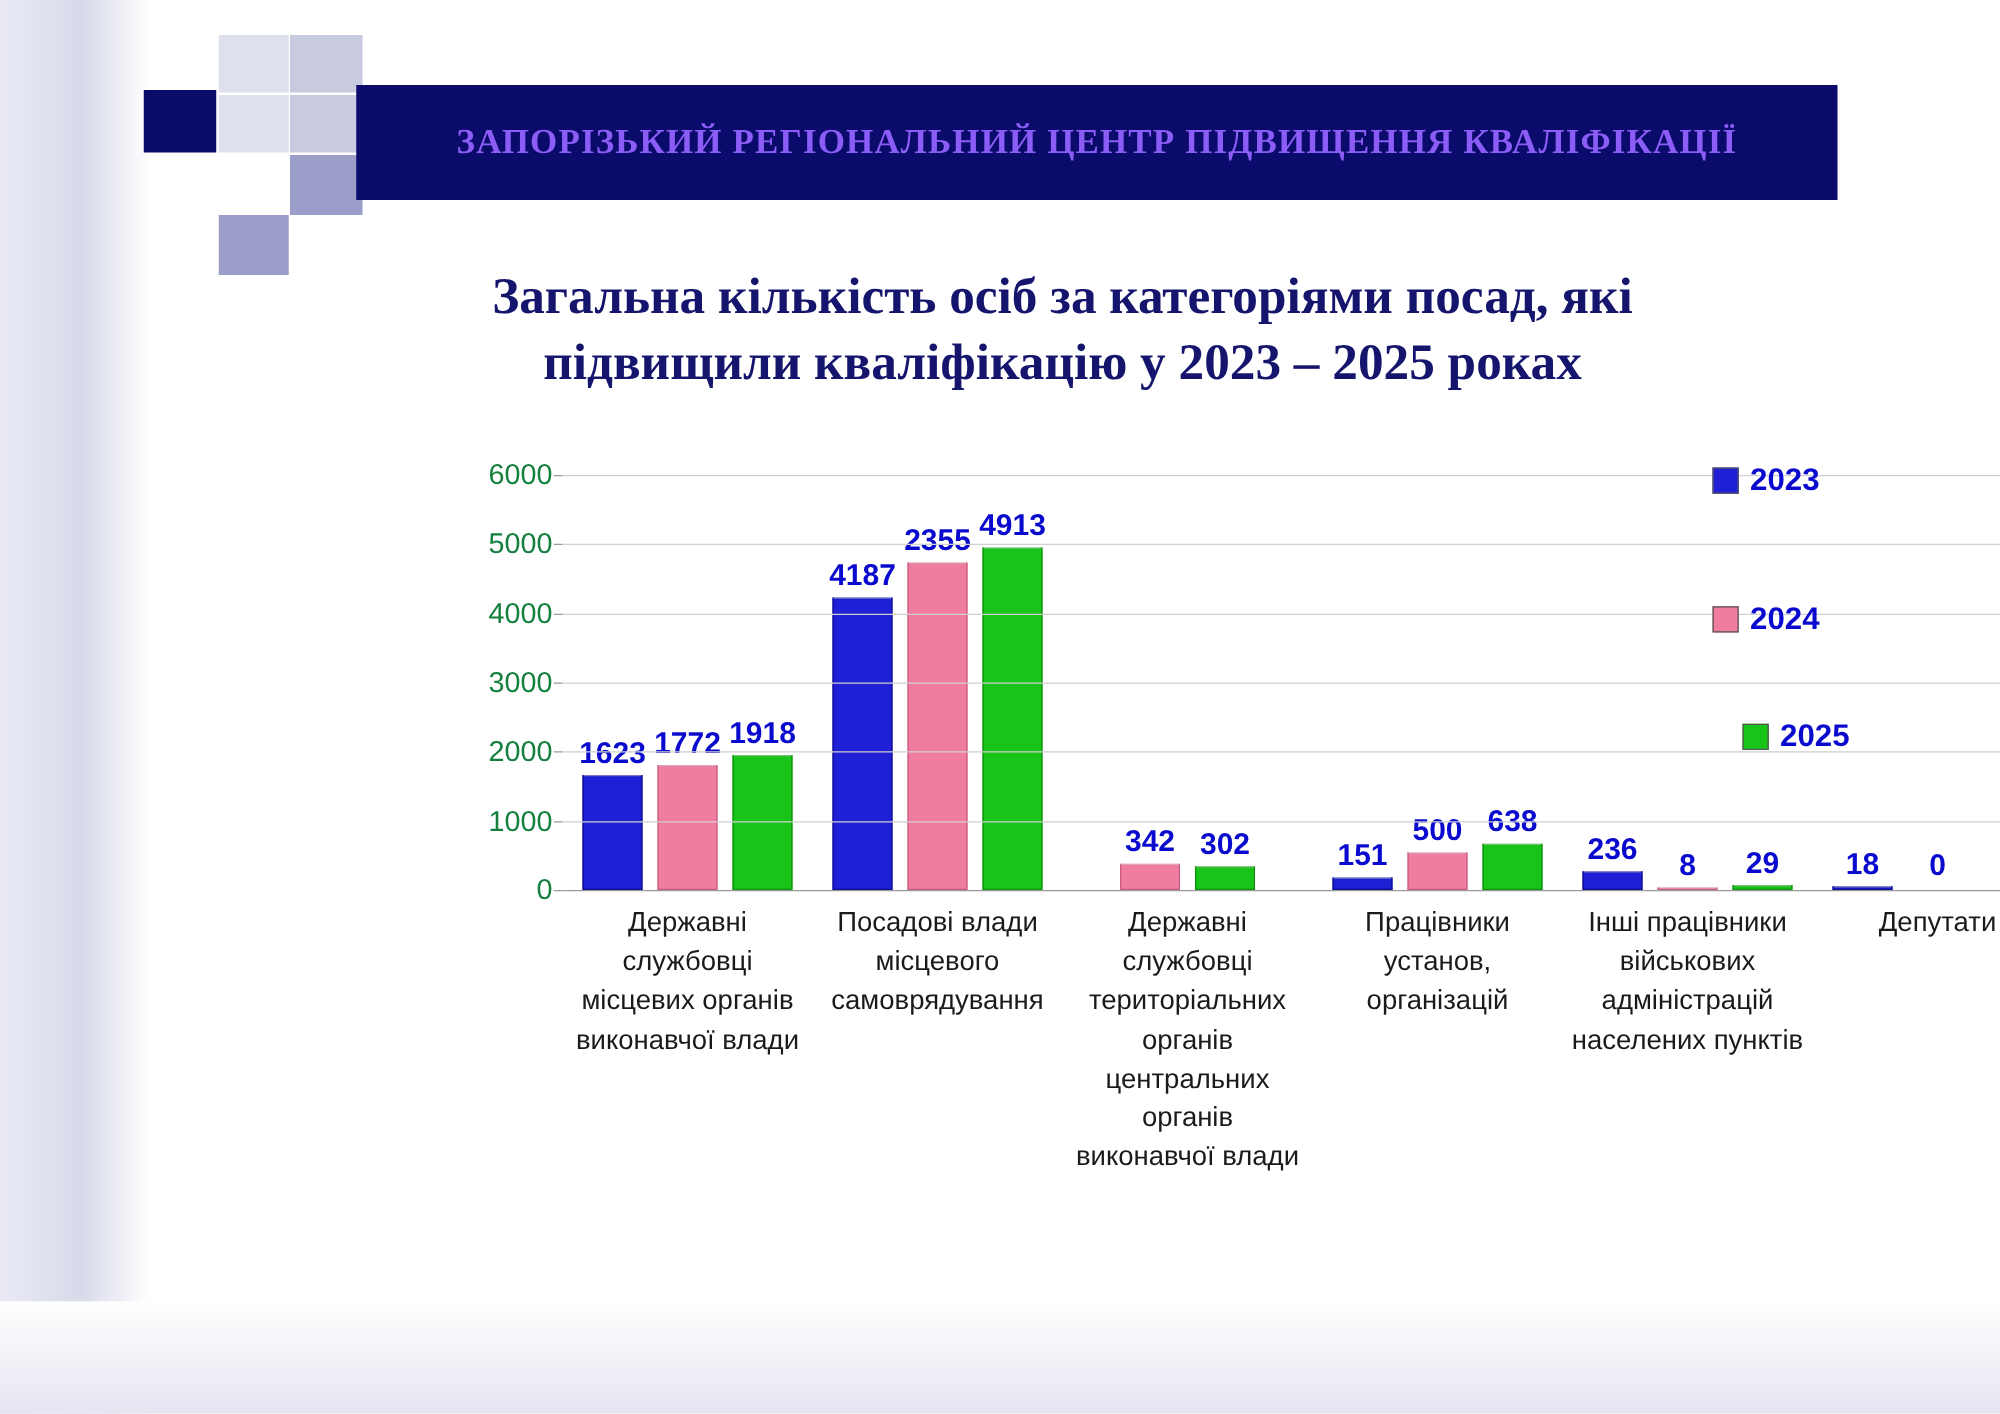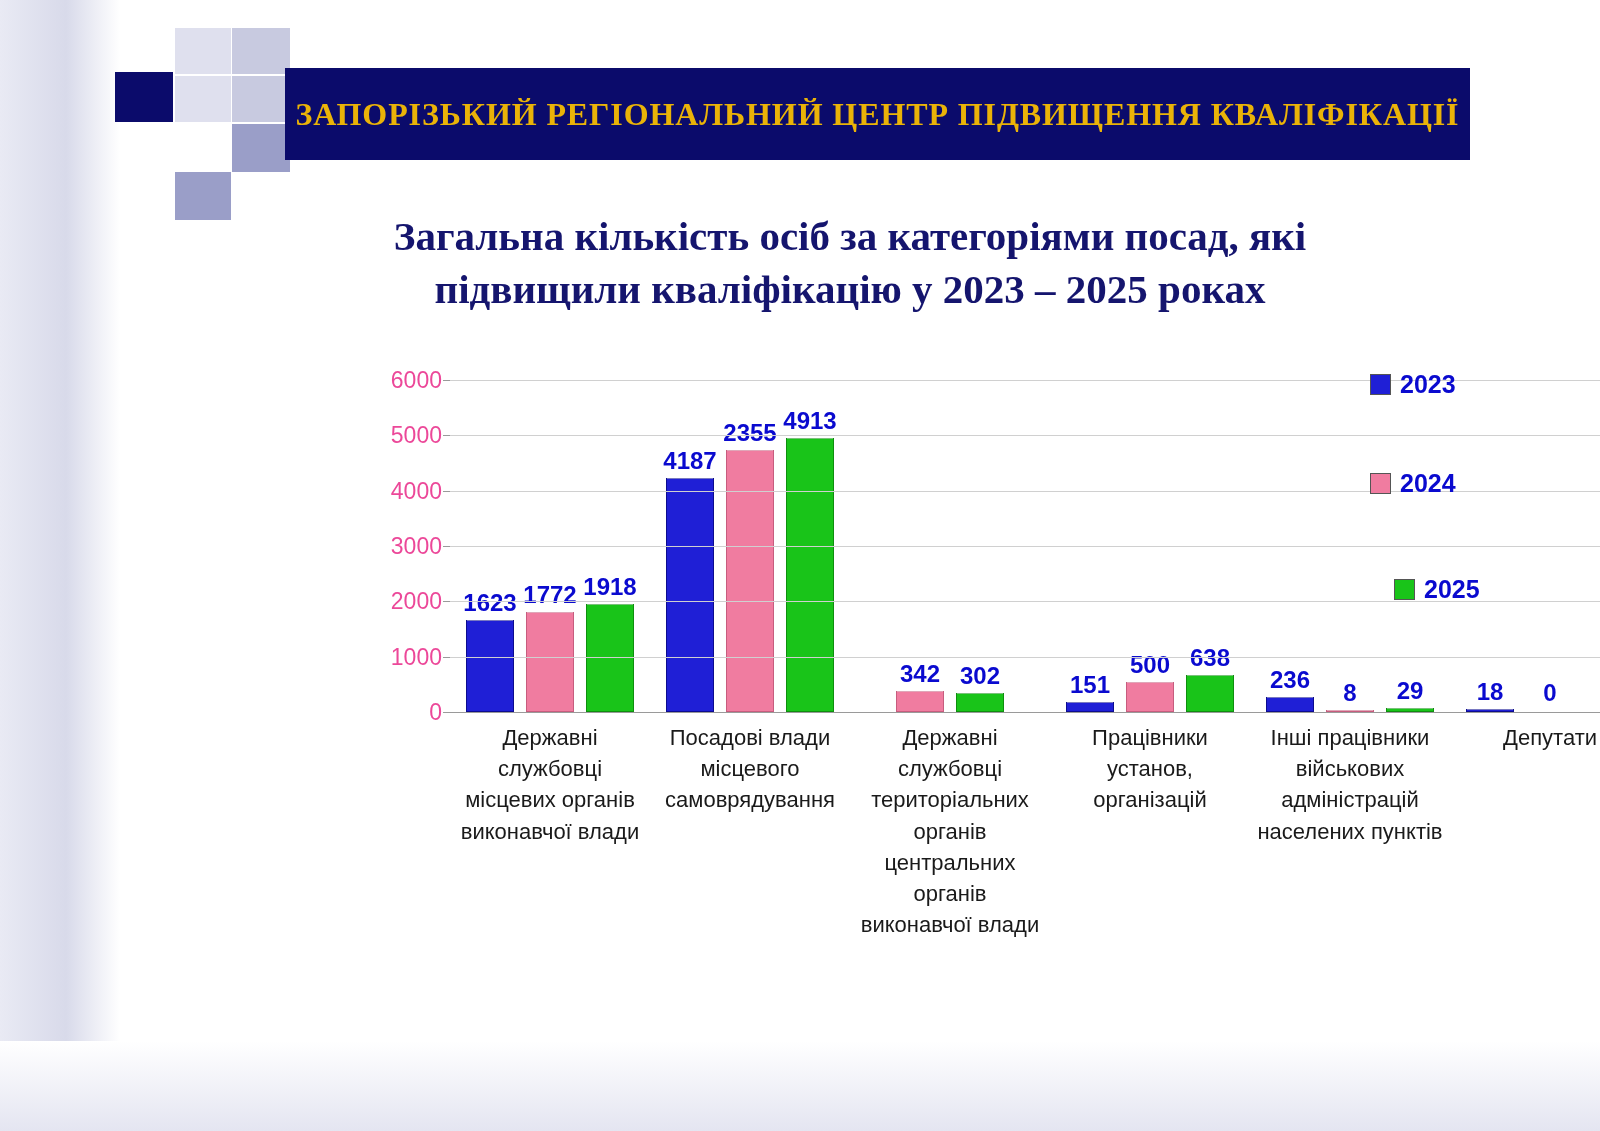--- a/index.html
+++ b/index.html
@@ -40,24 +40,24 @@
   .header-bar {
     position: absolute;
     left: 285px; top: 68px;
     width: 1185px; height: 92px;
     background: #0b0b6b;
     display: flex;
     align-items: center;
     justify-content: center;
   }
   .header-title {
-    color: #eab308;
+    color: #8b5cf6;
     font-family: "Liberation Serif", serif;
     font-weight: bold;
-    font-size: 32px;
+    font-size: 28px;
     letter-spacing: 0.9px;
     text-align: right;
     white-space: nowrap;
   }
 
   
   .slide-title {
     position: absolute;
     left: 200px; top: 210px;
     width: 1300px;
@@ -85,21 +85,21 @@
   
   .y-labels {
     position: absolute;
     left: 195px; top: 52px;
     width: 92px; height: 352px;
   }
   .y-lab {
     position: absolute;
     right: 0;
     font-size: 23px;
-    color: #ec4899;
+    color: #15803d;
     transform: translateY(-50%);
     white-space: nowrap;
   }
   .gridline {
     position: absolute;
     left: 0; right: 0;
     height: 1px;
     background: #d0d0d0;
   }
   .axis-line {
@@ -382,21 +382,21 @@
       </div>
       <div class="cat">
         <div>Депутати</div>
       </div>
     </div>
   <div class="legend">
       <div class="legend-item" style="top: 0px; left: 0px;">
         <div class="legend-swatch" style="background: rgb(31, 31, 214);"></div>
         <div class="legend-text">2023</div>
       </div>
-      <div class="legend-item" style="top: 99px; left: 0px; align-items: center;">
+      <div class="legend-item" style="top: 111px; left: 0px; align-items: center;">
         <div class="legend-swatch" style="background: rgb(240, 124, 160);"></div>
         <div class="legend-text">2024</div>
       </div>
       <div class="legend-item" style="top: 205px; left: 0px; padding-left: 24px;">
         <div class="legend-swatch" style="background: rgb(25, 196, 25);"></div>
         <div class="legend-text">2025</div>
       </div>
     </div>
 </div>
 

